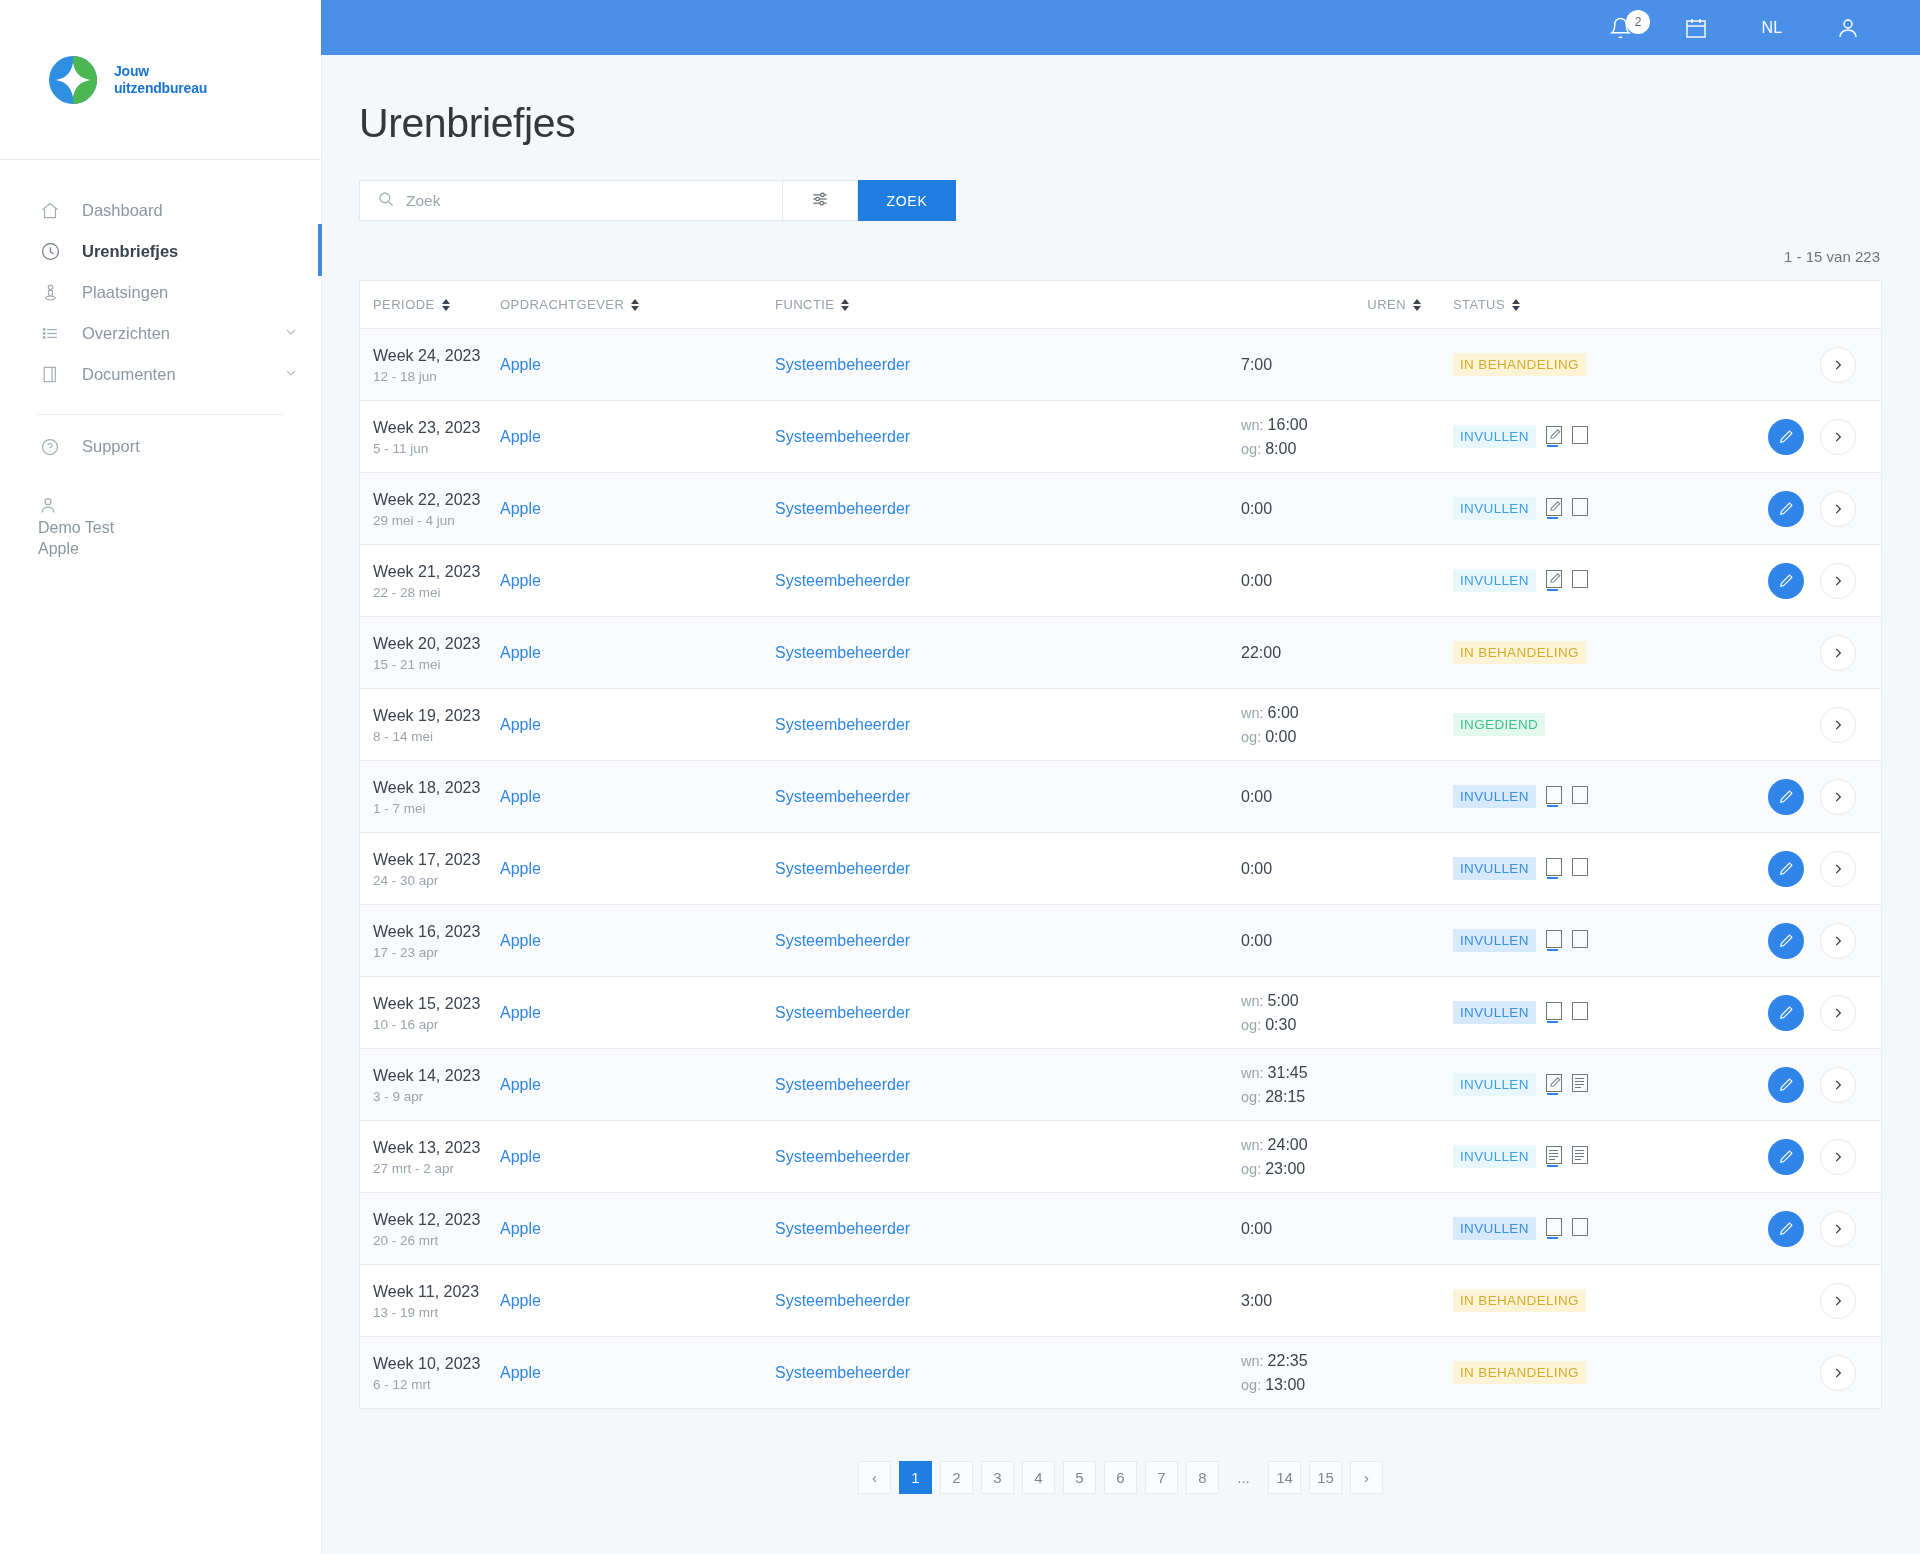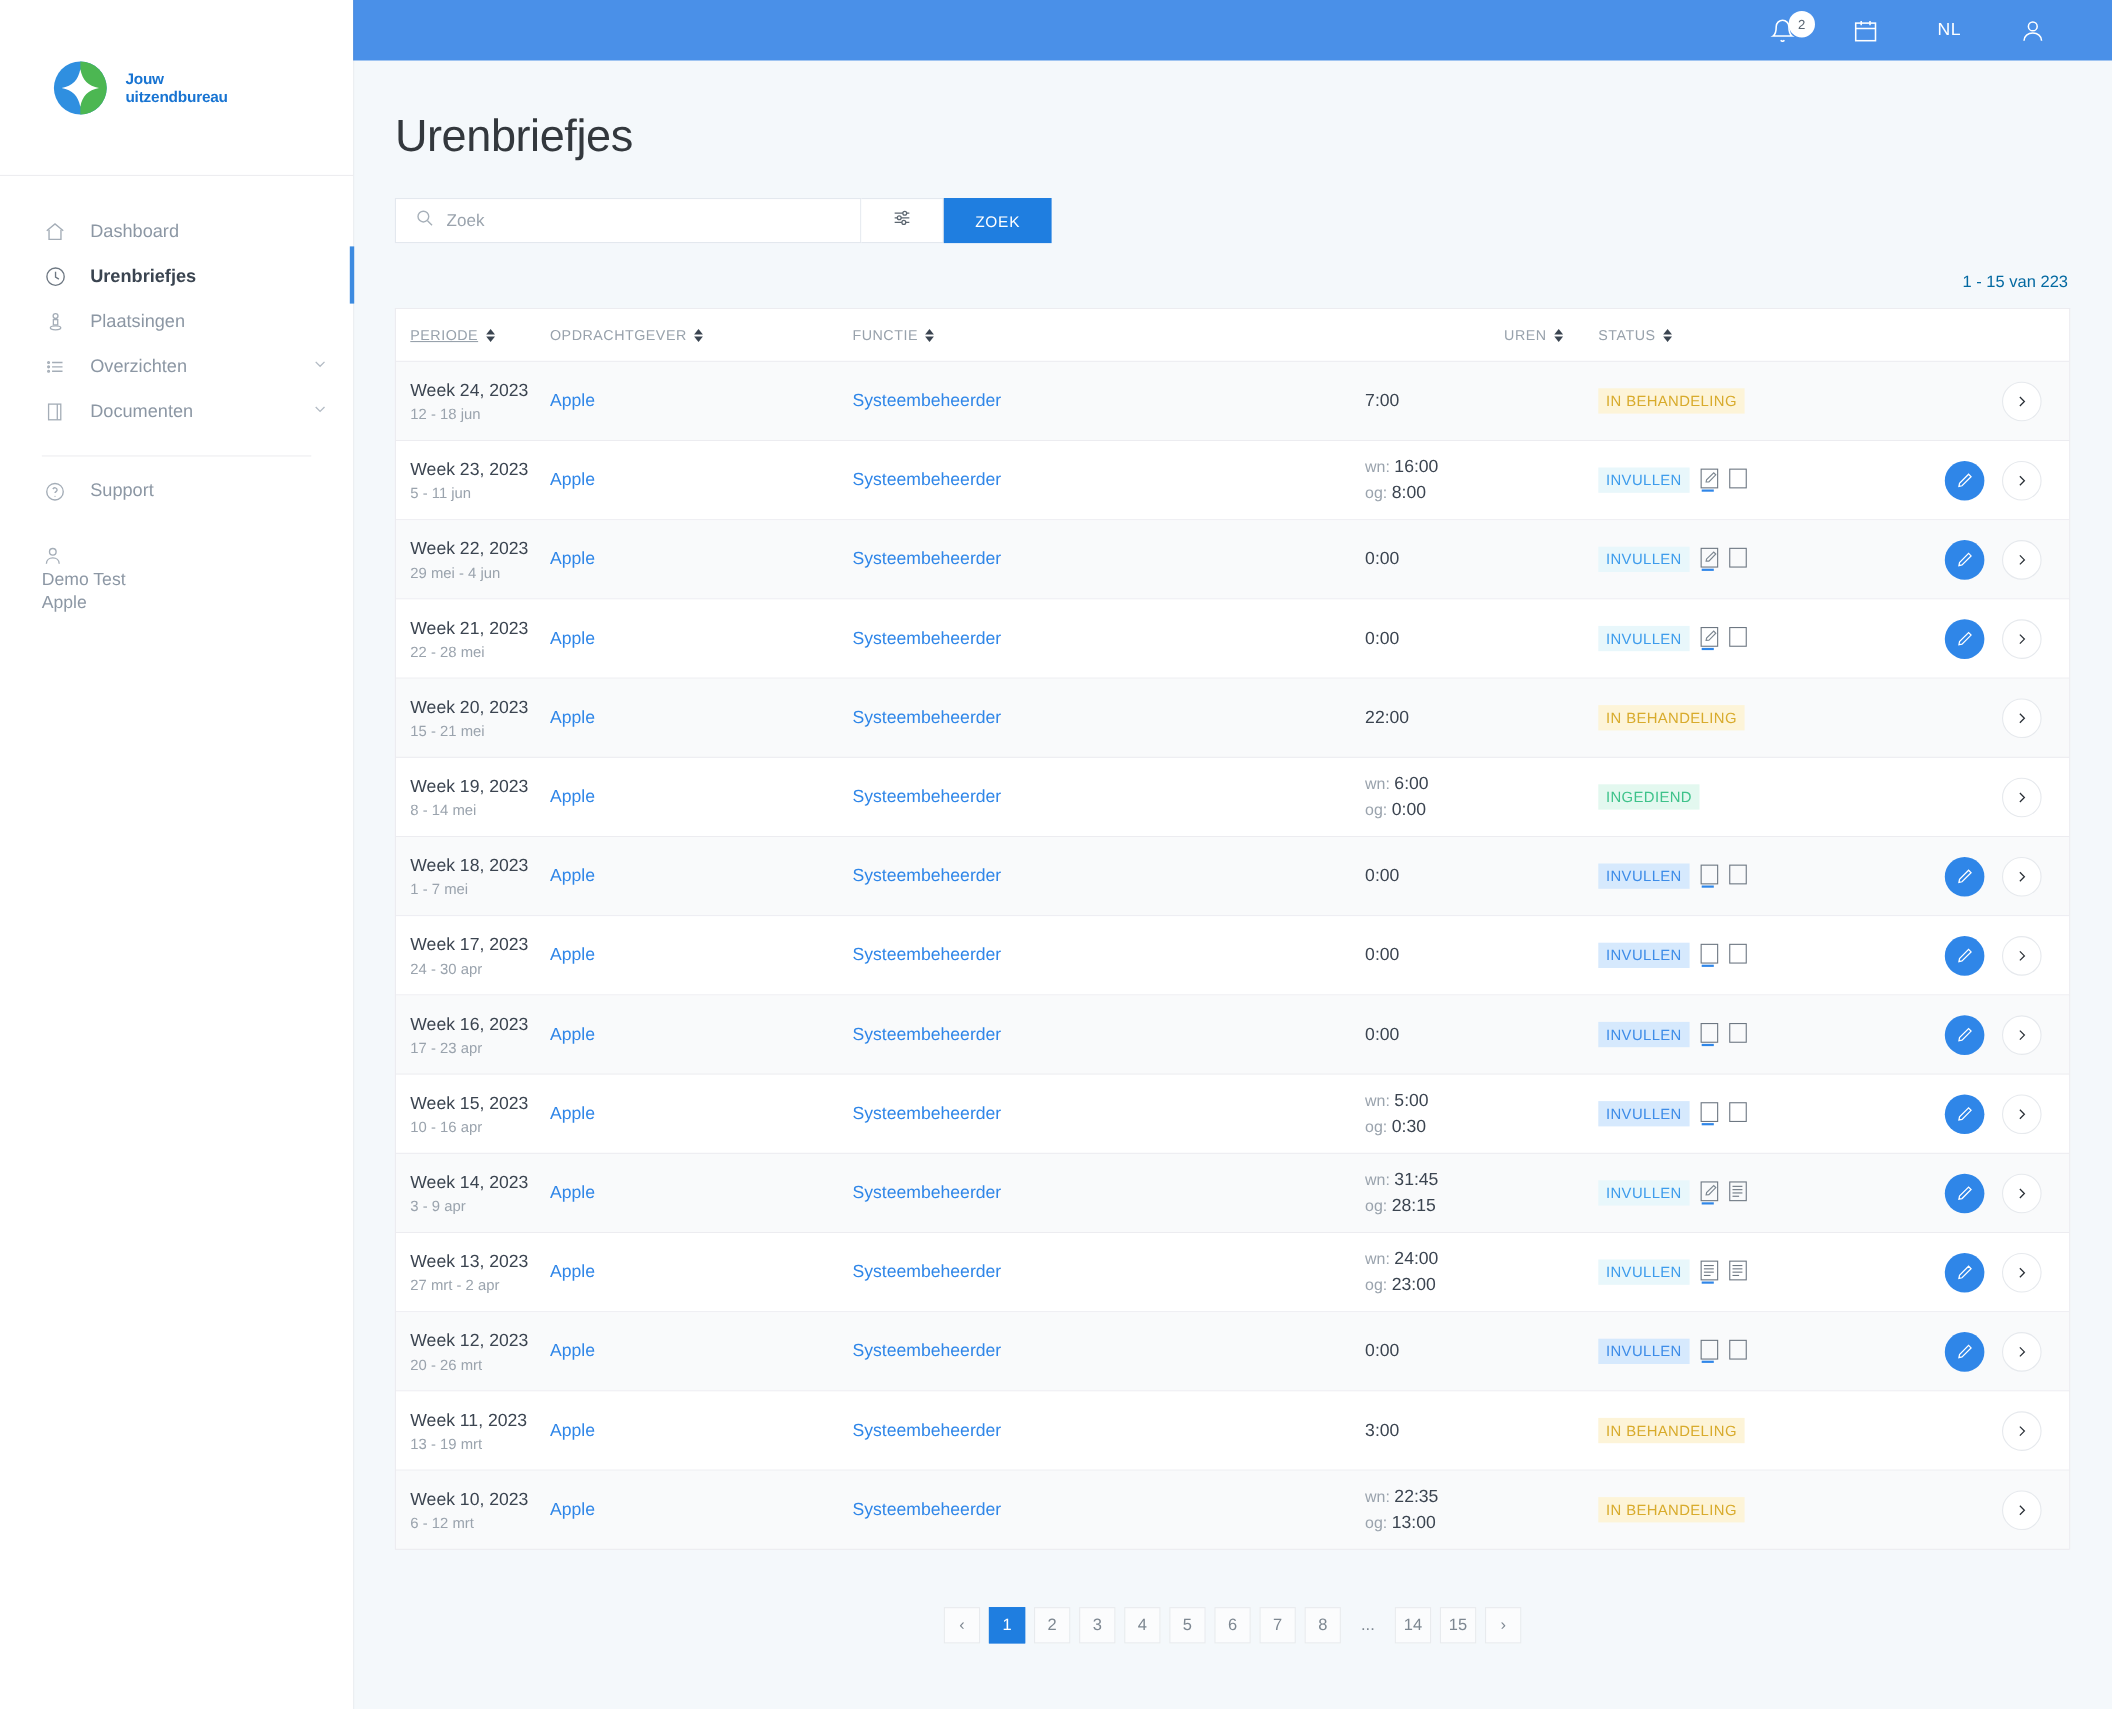--- a/index.html
+++ b/index.html
@@ -87,36 +87,36 @@
     width:75px; background:#fff; border:1px solid #e3e8ee; border-left:none;
     display:flex;align-items:center;justify-content:center;cursor:pointer;
   }
   .zoek-btn{
     width:98px; background:#1f7ee0; color:#fff; border:none;
     font-size:14px; letter-spacing:0.7px; cursor:pointer;
     font-family:"Liberation Sans",sans-serif;
     display:flex;align-items:center;justify-content:center;
   }
   .count-line{
-    text-align:right; color:#0369a1; font-size:15px;
+    text-align:right; color:#737373; font-size:15px;
     margin:27px 40px 0 0;
   }
 
   
   .table{
     margin:15px 38px 0 38px; background:#fff;
     border:1px solid #ececf0; border-bottom:none;
   }
   .thead{ display:flex; align-items:center; height:48px; background:#fff;
           border-bottom:1px solid #ececf0;}
   .th{
     font-size:13px; color:#98a2ac; letter-spacing:0.45px;
     display:flex; align-items:center; gap:7px;
   }
-  .c-periode{ width:140px; padding-left:13px;text-decoration:underline;}
+  .c-periode{ width:140px; padding-left:13px;}
   .c-opdr{ width:275px; }
   .c-func{ flex:1 1 auto; }
   .c-uren{ width:180px; justify-content:flex-end; }
   .c-status{ width:310px; padding-left:32px;}
   .c-act{ width:150px; }
   .sortico{ display:inline-flex; flex-direction:column; gap:2px; }
   .sortico i{ width:0;height:0;border-left:4.5px solid transparent;border-right:4.5px solid transparent;}
   .sortico i.up{ border-bottom:5px solid #3a4450; }
   .sortico i.dn{ border-top:5px solid #3a4450; }
 

